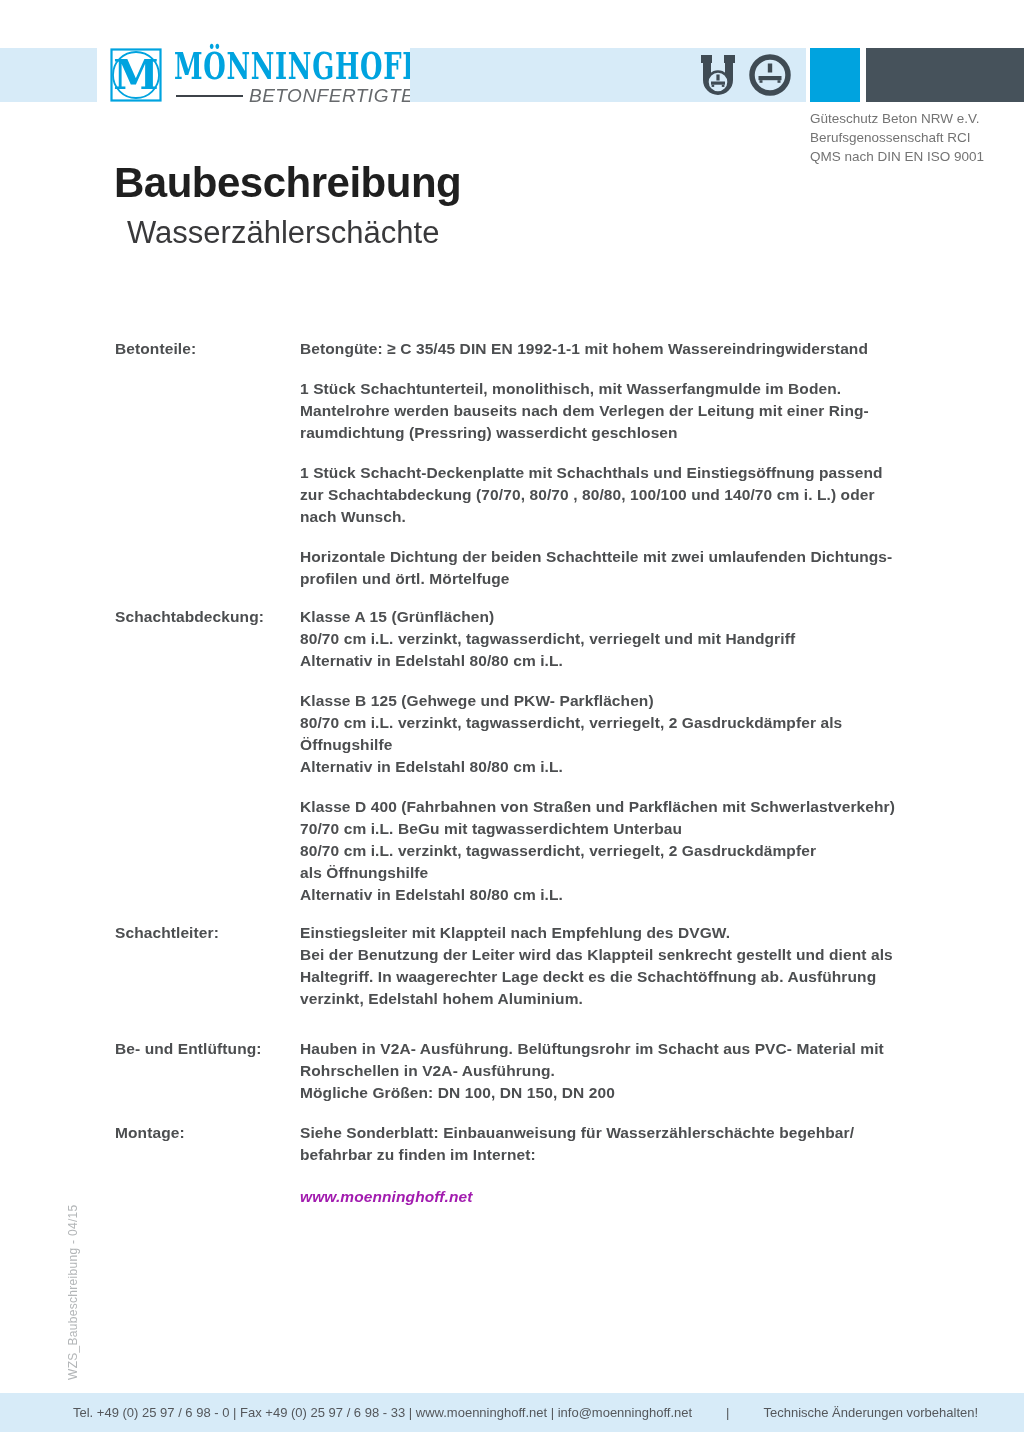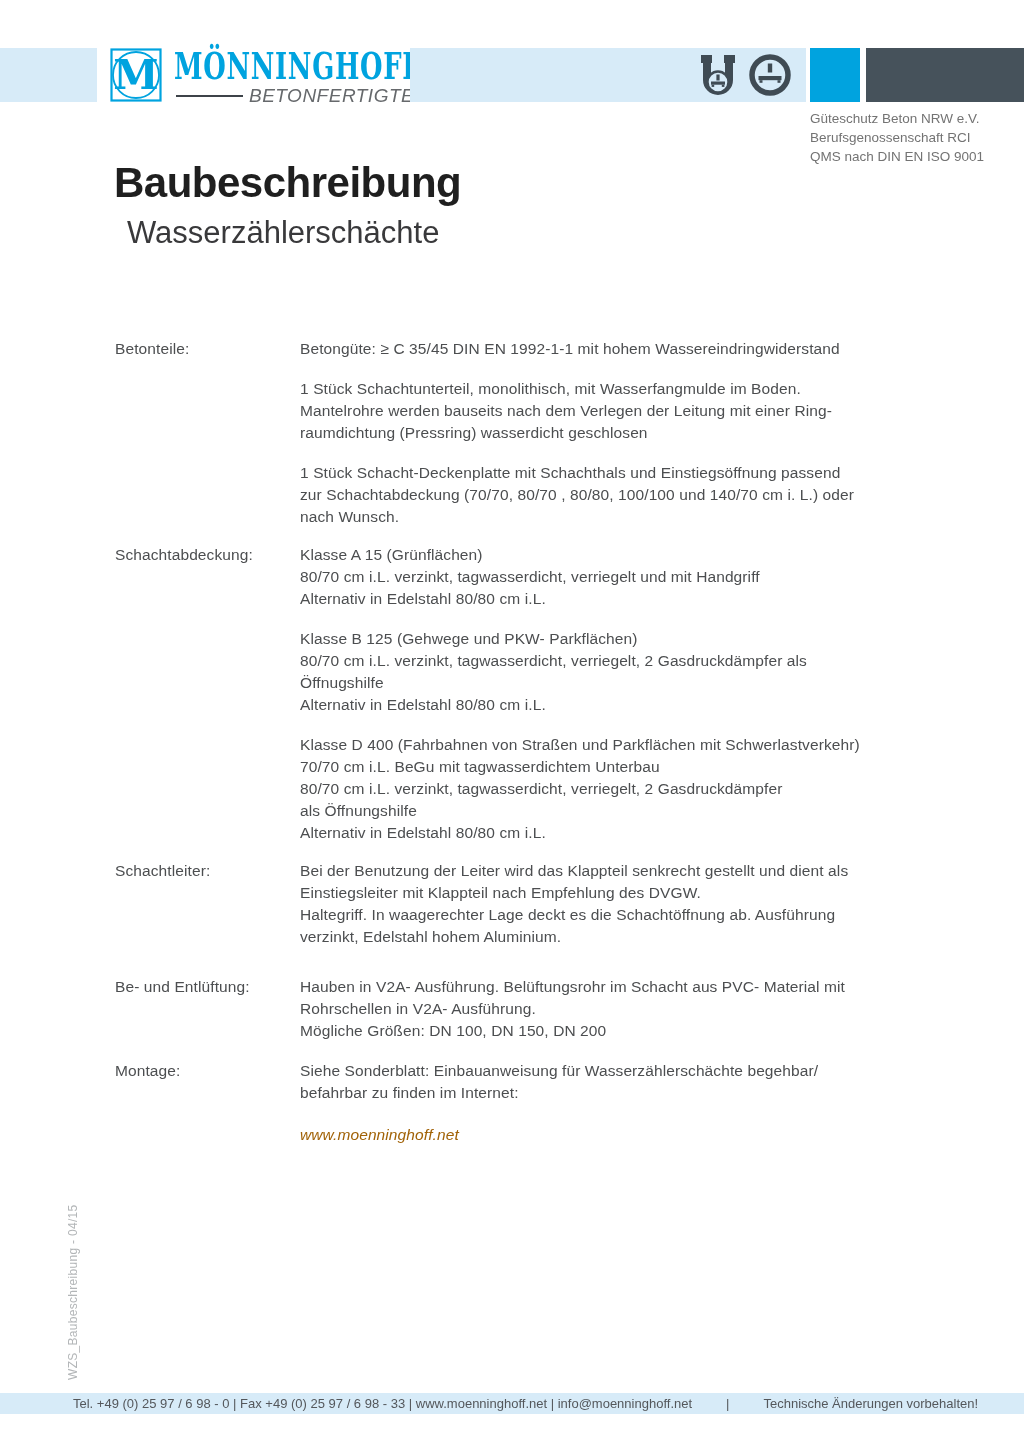--- a/index.html
+++ b/index.html
@@ -34,42 +34,42 @@
   .doc-title{
     position:absolute;left:114px;top:160px;margin:0;color:#1f1f1f;
     font-size:42px;font-weight:bold;letter-spacing:-0.5px;line-height:46px;
   }
   .doc-subtitle{
     position:absolute;left:115px;top:207px;margin:12px;color:#39393b;
     font-size:31px;font-weight:normal;line-height:28px;
   }
 
   
-  .sections{position:absolute;left:115px;top:338px;width:812px;font-size:15.5px;line-height:22px;letter-spacing:0.1px;}
+  .sections{position:absolute;left:115px;top:338px;width:812px;font-size:15.5px;line-height:22px;letter-spacing:0.1px;font-weight:bold;}
   .section{display:flex;}
   .section + .section{margin-top:16px;}
   .sections .section:nth-child(4){margin-top:28px;}
   .sections .section:nth-child(5){margin-top:18px;}
   .sec-label{flex:0 0 185px;width:185px;}
   .sec-content{flex:1 1 auto;}
   .para{margin:0 0 18px 0;}
   .para:last-child{margin-bottom:0;}
   .line{white-space:nowrap;}
   .link-line{margin-top:20px;font-style:italic;}
-  .net-link{color:#a16207;text-decoration:none;}
+  .net-link{color:#a21caf;text-decoration:none;}
 
   
   .vertical-note{
     position:absolute;left:66px;top:1380px;transform:rotate(-90deg);
     transform-origin:0 0;white-space:nowrap;font-size:12px;color:#b3b6b8;letter-spacing:0.3px;
   }
 
   
   .footer{
-    position:absolute;left:0;top:1393px;width:100%;height:21px;background:var(--band);
+    position:absolute;left:0;top:1393px;width:100%;height:39px;background:var(--band);
     display:flex;align-items:center;box-sizing:border-box;padding-left:73px;
     font-size:13px;color:#54575b;
   }
   .footer .divider{margin:0 34px;}
 
   .icon-svg{display:block;}
 </style>
 </head>
 <body>
 
@@ -131,20 +131,24 @@
           <div class="para">
             <div class="line">1 Stück Schachtunterteil, monolithisch, mit Wasserfangmulde im Boden.</div>
             <div class="line">Mantelrohre werden bauseits nach dem Verlegen der Leitung mit einer Ring-</div>
             <div class="line">raumdichtung (Pressring) wasserdicht geschlosen</div>
           </div>
           <div class="para">
             <div class="line">1 Stück Schacht-Deckenplatte mit Schachthals und Einstiegsöffnung passend</div>
             <div class="line">zur Schachtabdeckung (70/70, 80/70 , 80/80, 100/100 und 140/70 cm i. L.) oder</div>
             <div class="line">nach Wunsch.</div>
           </div>
+          <div class="para">
+            <div class="line">Horizontale Dichtung der beiden Schachtteile mit zwei umlaufenden Dichtungs-</div>
+            <div class="line">profilen und örtl. Mörtelfuge</div>
+          </div>
         </div>
       </div>
       <div class="section">
         <div class="sec-label">Schachtabdeckung:</div>
         <div class="sec-content">
           <div class="para">
             <div class="line">Klasse A 15 (Grünflächen)</div>
             <div class="line">80/70 cm i.L. verzinkt, tagwasserdicht, verriegelt und mit Handgriff</div>
             <div class="line">Alternativ in Edelstahl 80/80 cm i.L.</div>
           </div>
@@ -160,22 +164,22 @@
             <div class="line">80/70 cm i.L. verzinkt, tagwasserdicht, verriegelt, 2 Gasdruckdämpfer</div>
             <div class="line">als Öffnungshilfe</div>
             <div class="line">Alternativ in Edelstahl 80/80 cm i.L.</div>
           </div>
         </div>
       </div>
       <div class="section">
         <div class="sec-label">Schachtleiter:</div>
         <div class="sec-content">
           <div class="para">
+            <div class="line">Einstiegsleiter mit Klappteil nach Empfehlung des DVGW.</div>
             <div class="line">Bei der Benutzung der Leiter wird das Klappteil senkrecht gestellt und dient als</div>
-            <div class="line">Einstiegsleiter mit Klappteil nach Empfehlung des DVGW.</div>
             <div class="line">Haltegriff. In waagerechter Lage deckt es die Schachtöffnung ab. Ausführung</div>
             <div class="line">verzinkt, Edelstahl hohem Aluminium.</div>
           </div>
         </div>
       </div>
       <div class="section">
         <div class="sec-label">Be- und Entlüftung:</div>
         <div class="sec-content">
           <div class="para">
             <div class="line">Hauben in V2A- Ausführung. Belüftungsrohr im Schacht aus PVC- Material mit</div>

